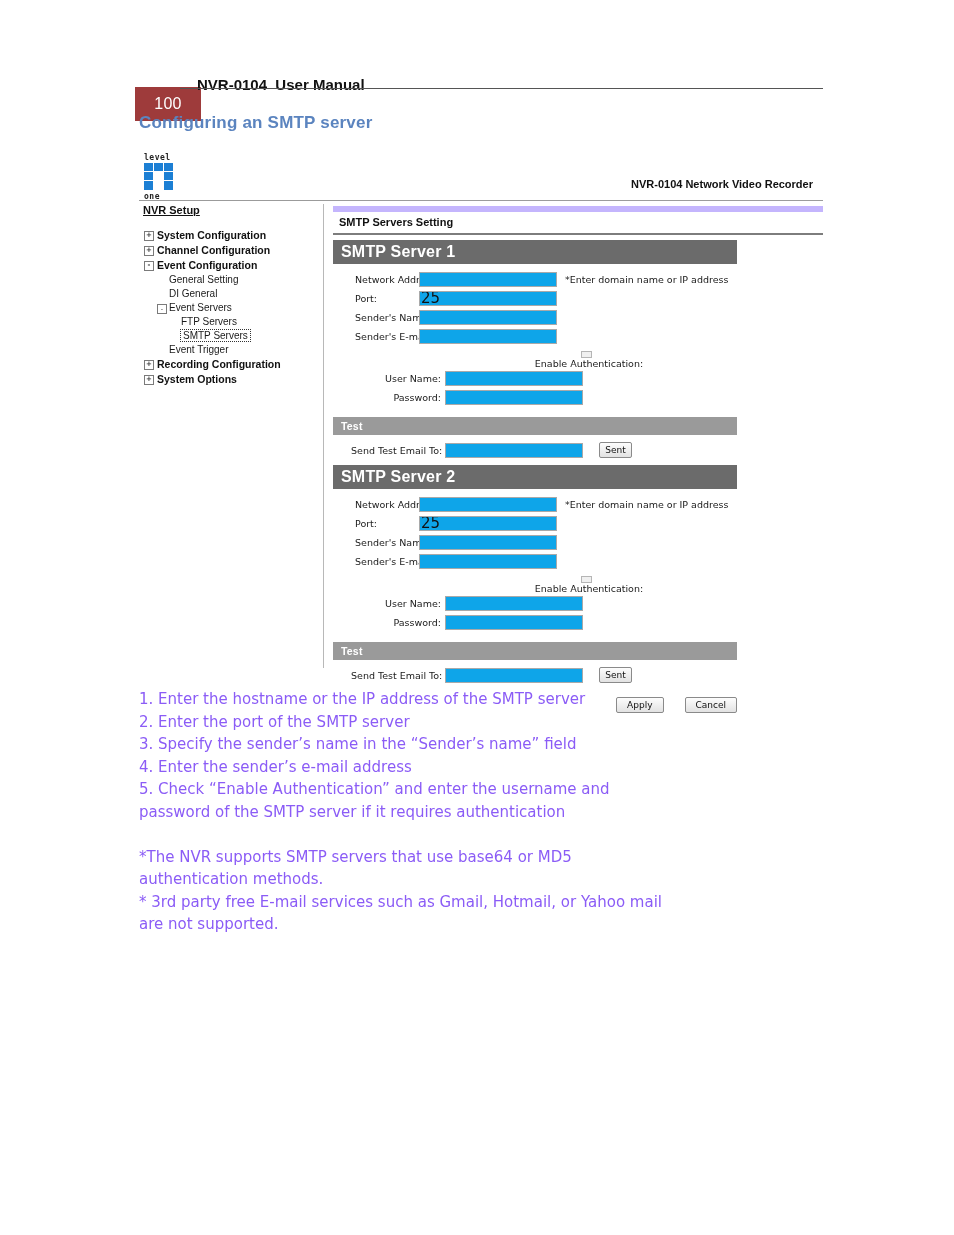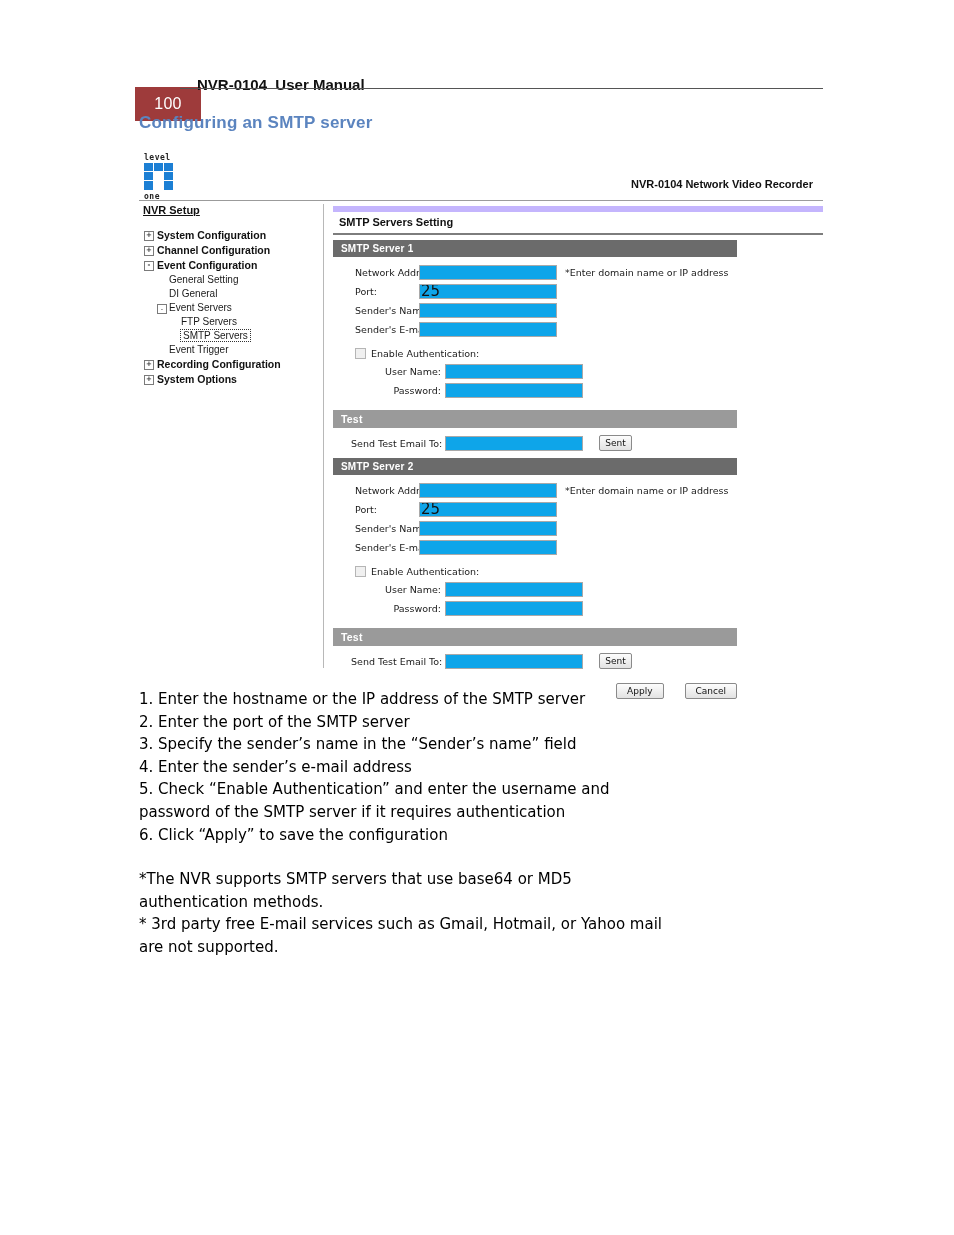--- a/index.html
+++ b/index.html
@@ -238,21 +238,21 @@
     border-bottom: 2px solid #7d7d7d;
     border-top: 6px solid #c4b5fd;
     background: #ffffff;
   }
 
   .bar-dark {
     background: #6b6b6b;
     color: #ffffff;
     font-family: "Liberation Sans", sans-serif;
     font-weight: bold;
-    font-size: 10px;
+    font-size: 16px;
     padding: 3px 0 3px 8px;
     width: 404px;
     box-sizing: border-box;
     margin-top: 5px;
     letter-spacing: 0.2px;
   }
   .bar-light {
     background: #9a9a9a;
     color: #ffffff;
     font-family: "Liberation Sans", sans-serif;
@@ -307,20 +307,21 @@
     margin-left: 8px;
     white-space: nowrap;
   }
 
   .auth-row {
     display: flex;
     align-items: center;
     height: 18px;
     margin-top: 6px;
     padding-left: 22px;
+    flex-direction: column;
   }
   .chk {
     width: 11px;
     height: 11px;
     border: 1px solid #b5b5b5;
     background: #f0f0f0;
     box-sizing: border-box;
     margin-right: 5px;
   }
   .auth-label {
@@ -366,21 +367,21 @@
 
   
   .body-text {
     position: absolute;
     left: 139px;
     top: 688px;
     width: 700px;
     font-family: "DejaVu Sans", sans-serif;
     font-size: 15px;
     line-height: 22.6px;
-    color: #000000;
+    color: #8b5cf6;
   }
   .body-text p { margin: 0; }
   .body-gap { height: 22px; }
 </style>
 </head>
 <body>
 
 <div class="page-header">
   <div class="page-num-badge">100</div>
   <div class="page-header-title">NVR-0104  User Manual</div>
@@ -554,19 +555,18 @@
   </div>
 </div>
 
 <div class="body-text">
   <p>1. Enter the hostname or the IP address of the SMTP server</p>
   <p>2. Enter the port of the SMTP server</p>
   <p>3. Specify the sender’s name in the “Sender’s name” field</p>
   <p>4. Enter the sender’s e-mail address</p>
   <p>5. Check “Enable Authentication” and enter the username and</p>
   <p>password of the SMTP server if it requires authentication</p>
-  <p>6. Click “Apply” to save the configuration</p>
   <div class="body-gap"></div>
   <p>*The NVR supports SMTP servers that use base64 or MD5</p>
   <p>authentication methods.</p>
   <p>* 3rd party free E-mail services such as Gmail, Hotmail, or Yahoo mail</p>
   <p>are not supported.</p>
 </div>
 
 </body></html>

